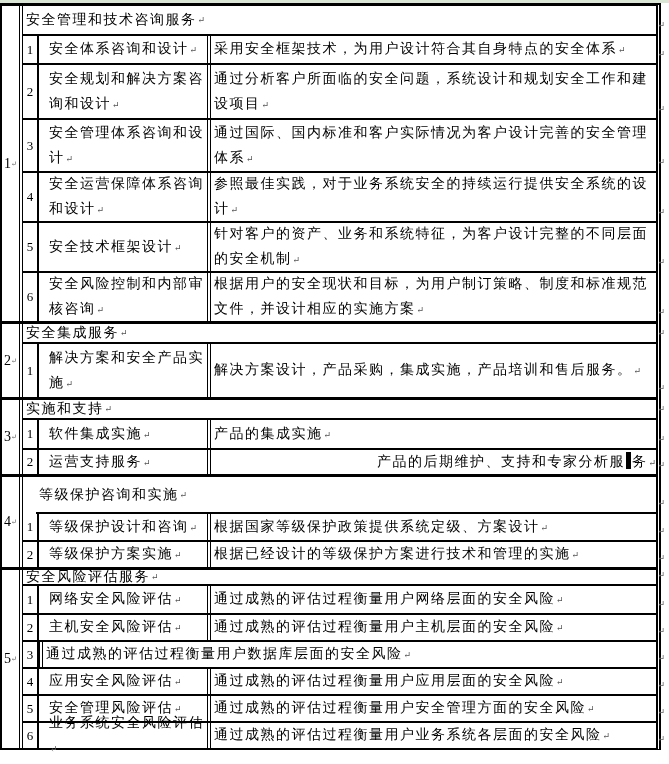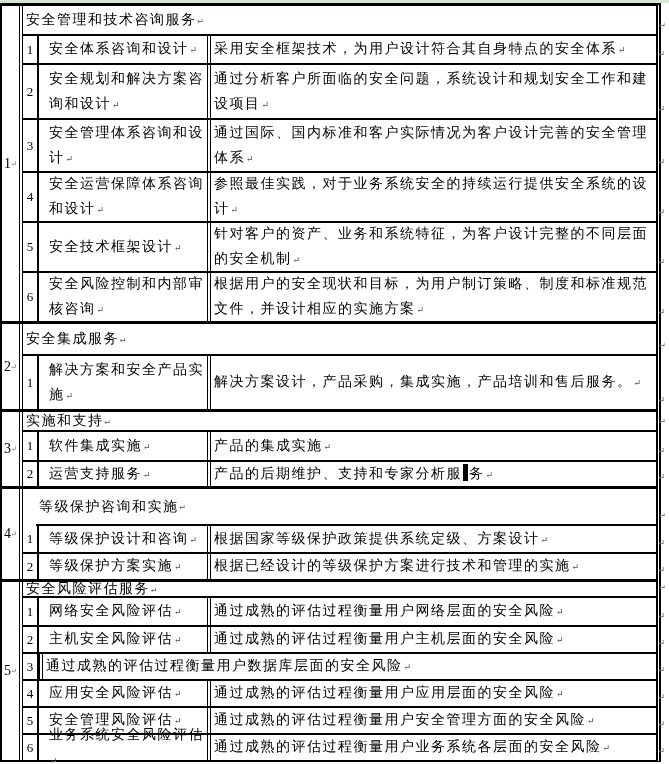--- a/index.html
+++ b/index.html
@@ -21,41 +21,41 @@
   .gnum{
     width:21px;box-sizing:border-box;flex:0 0 21px;
     border-right:4px double #000;
     display:flex;align-items:center;justify-content:center;
     font-size:14px;
   }
   .gbody{flex:1;min-width:0;display:flex;flex-direction:column;box-sizing:border-box;}
   .ghead{
     box-sizing:border-box;border-bottom:2px solid #000;
     display:flex;align-items:center;padding-left:3px;
-    font-size:14px;letter-spacing:1.5px;position:relative;font-family:Liberation Mono, monospace;
+    font-size:14px;letter-spacing:1.5px;position:relative;
   }
   .srow{display:flex;box-sizing:border-box;position:relative;}
   .srow + .srow{border-top:2px solid #000;}
   .snum{
     flex:0 0 16px;width:16px;box-sizing:border-box;border-right:2px solid #000;
     display:flex;align-items:center;justify-content:center;font-size:13px;
   }
   .sname{
     flex:0 0 168px;width:168px;box-sizing:border-box;padding-left:10px;
     display:flex;align-items:center;
     font-size:14px;letter-spacing:1.5px;line-height:25px;
     overflow-wrap:break-word;word-break:break-all;
   }
   .sdesc{
     flex:1;min-width:0;box-sizing:border-box;border-left:4px double #000;padding-left:3px;
     display:flex;align-items:center;
     font-size:14px;letter-spacing:1.5px;line-height:25px;
     overflow-wrap:break-word;word-break:break-all;
   }
-  .sdesc.indent{}
+  .sdesc.indent{justify-content:flex-end;}
   .cellspan{display:inline;}
   .eol{font-size:9px;color:#555;letter-spacing:0;margin-left:1px;vertical-align:baseline;}
   .gnum .eol{font-size:7px;margin-left:0;}
   .row-end{position:absolute;right:-9px;bottom:4px;font-size:9px;color:#666;letter-spacing:0;}
   .caret{display:inline-block;width:5px;height:17px;background:#000;vertical-align:-3px;margin:0 1px;}
 </style>
 </head>
 <body>
 
 <div id="screen">
@@ -145,21 +145,21 @@
             <span class="row-end">↵</span>
           </div>
         </div>
       </div>
       <div class="group">
         <div class="gnum">
           <span class="cellspan">2</span>
           <span class="eol">↵</span>
         </div>
         <div class="gbody">
-          <div class="ghead" style="height: 32px;">
+          <div class="ghead" style="height: 20px;">
             <span class="cellspan">安全集成服务</span>
             <span class="eol">↵</span>
             <span class="row-end">↵</span>
           </div>
           <div class="srow" style="height: 53px;">
             <div class="snum">
               <span class="cellspan">1</span>
             </div>
             <div class="sname">
               <div class="cellspan"><span class="cellspan">解决方案和安全产品实施</span><span class="eol">↵</span></div>

